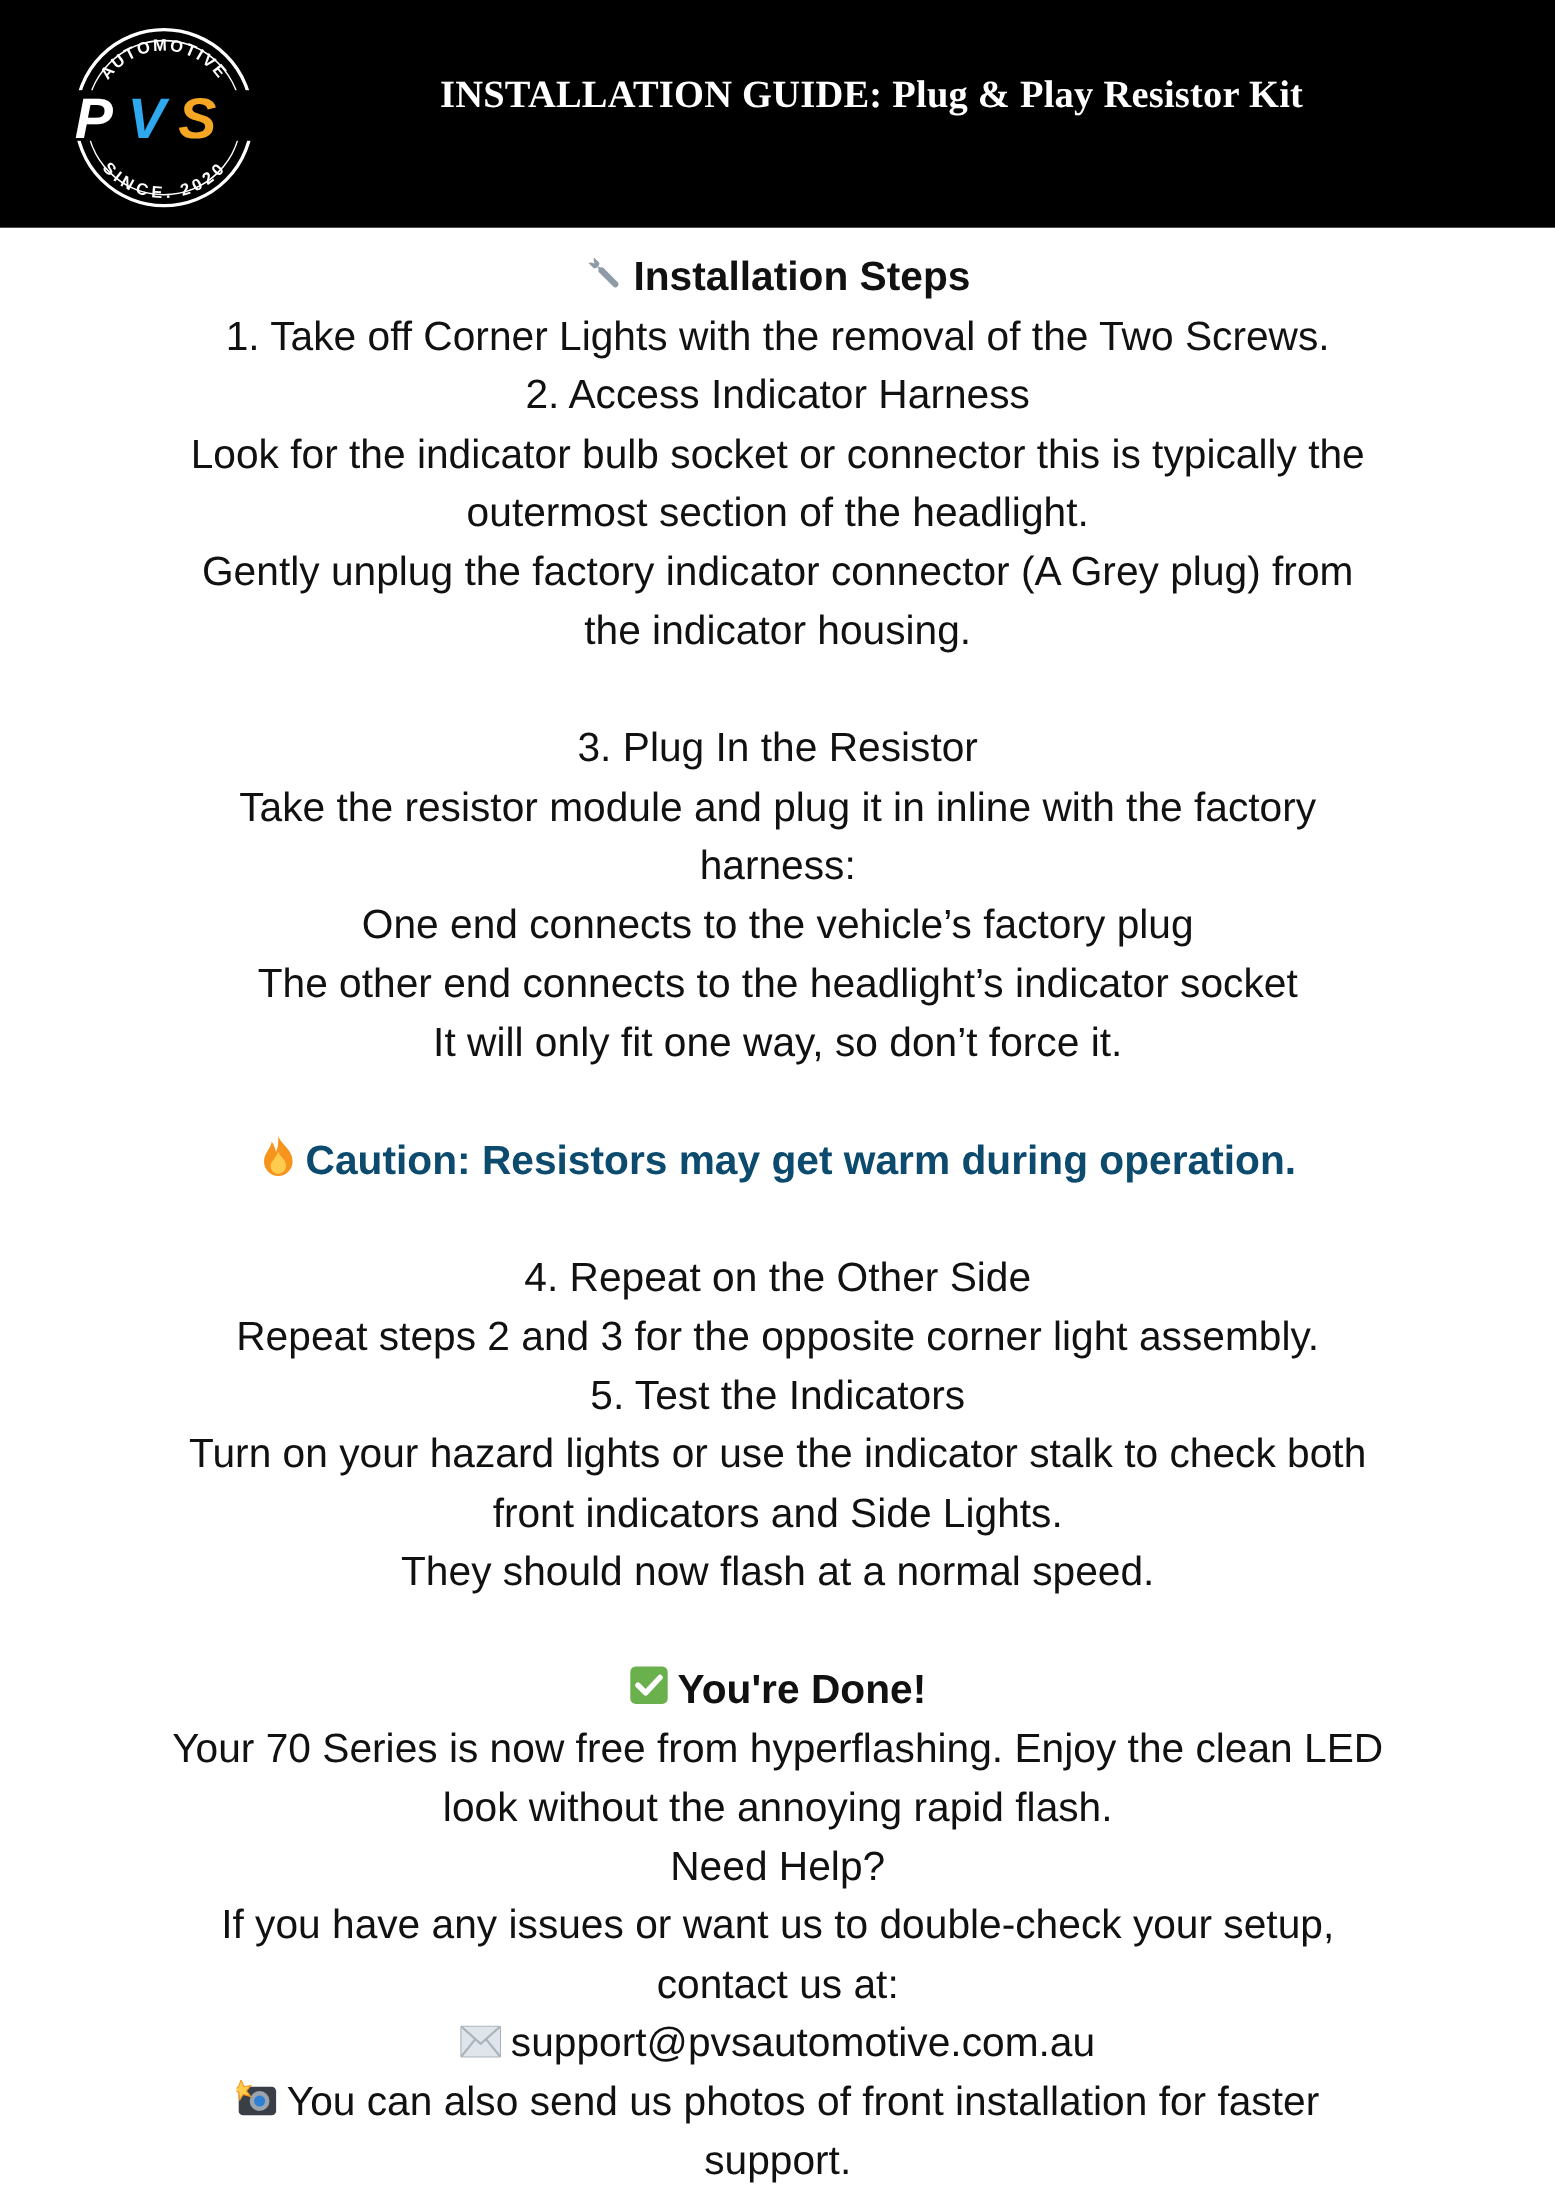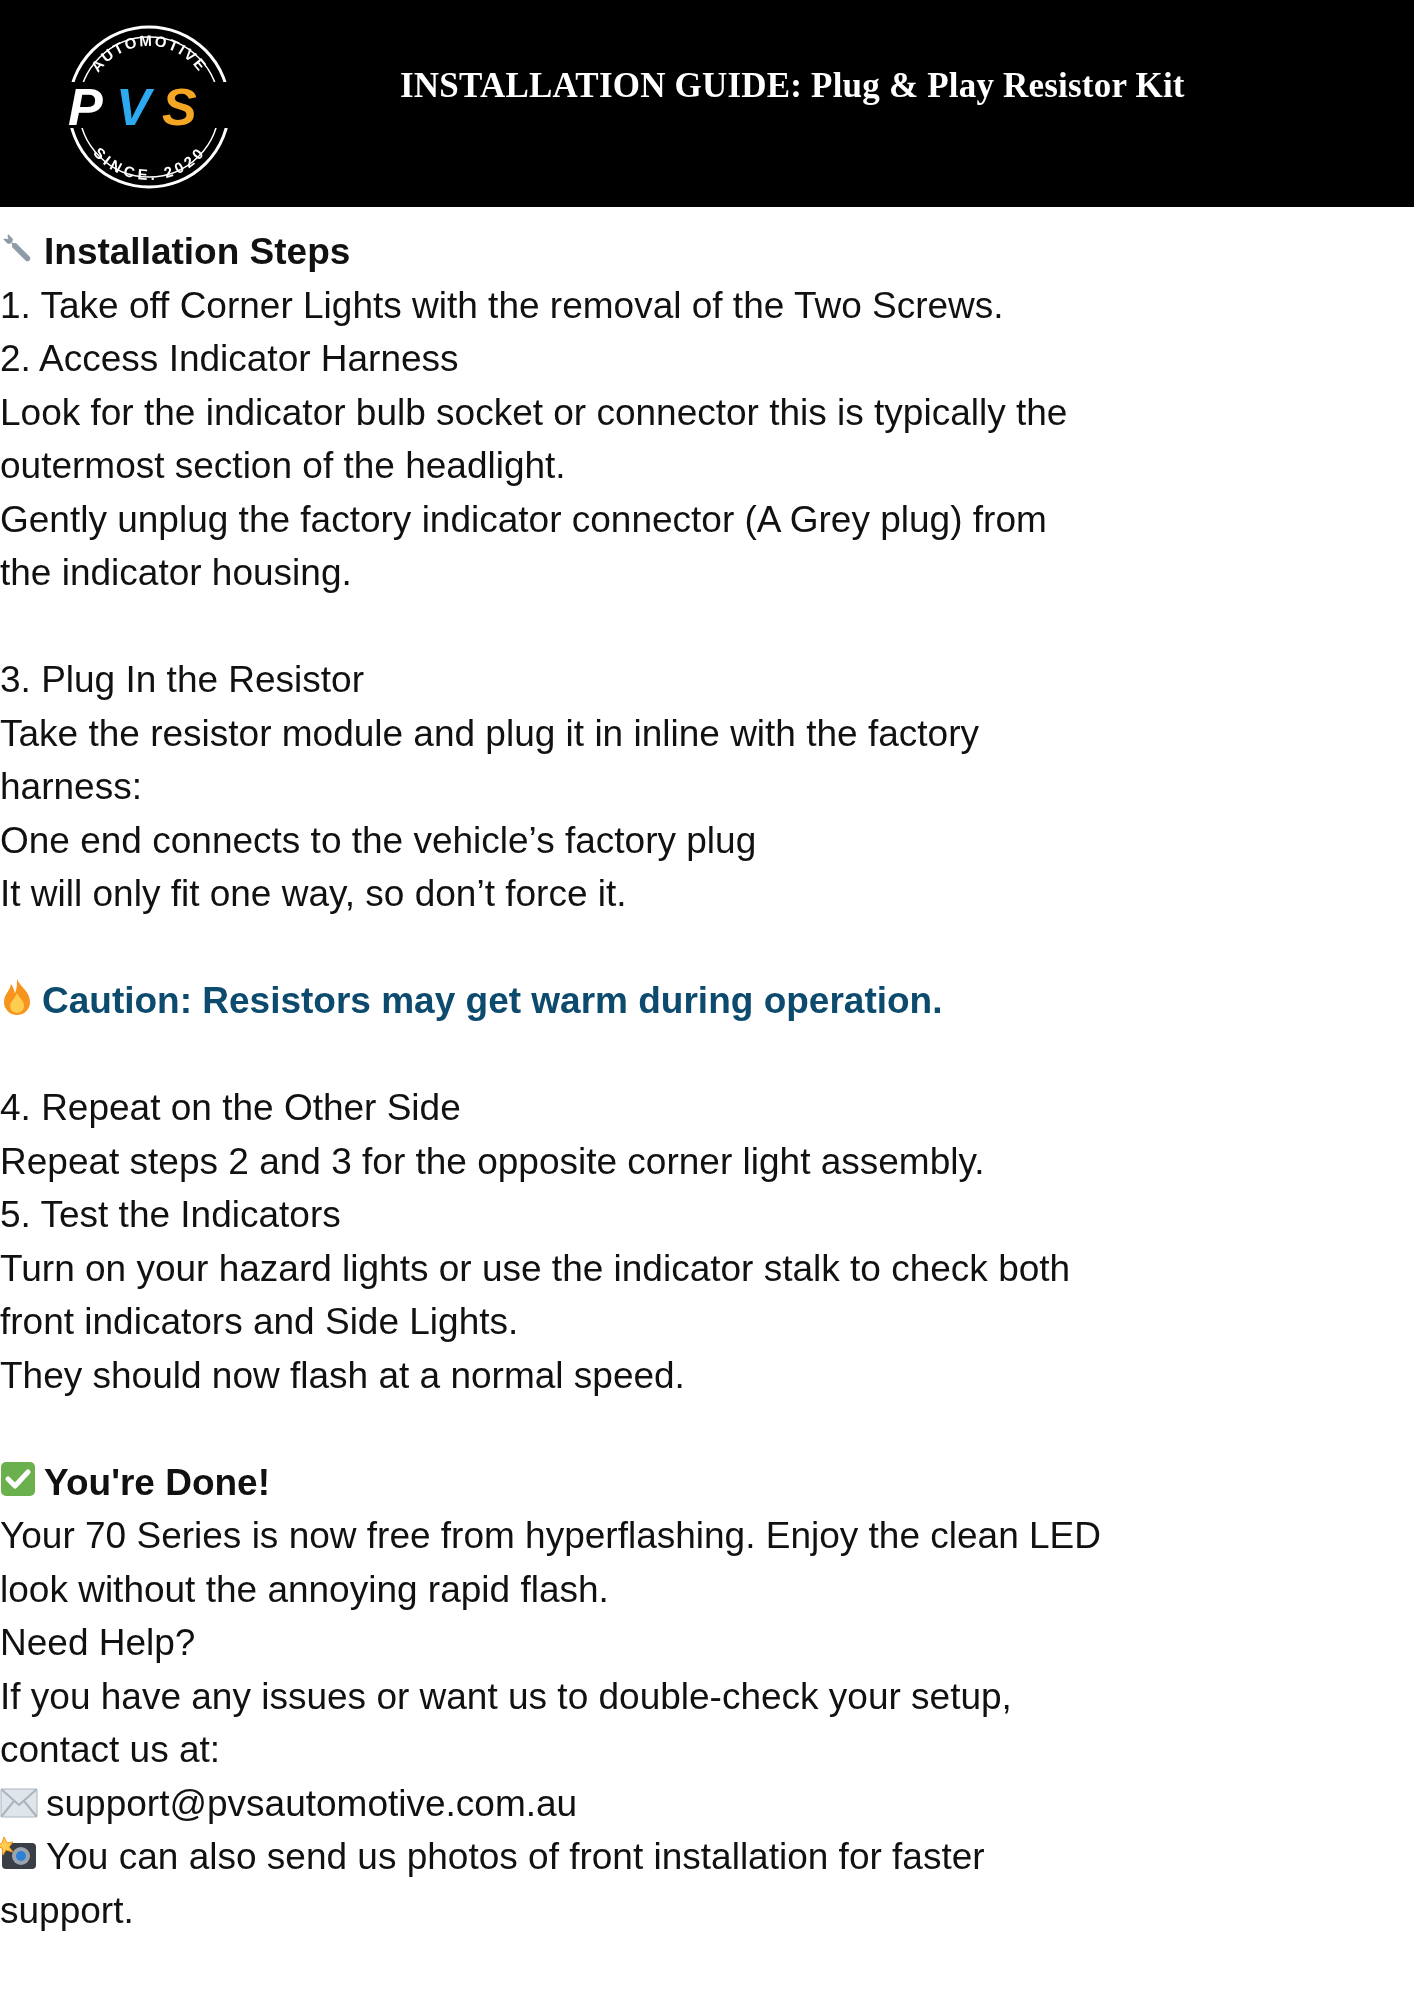--- a/index.html
+++ b/index.html
@@ -1,20 +1,20 @@
 <!DOCTYPE html>
 <html><head>
 <meta charset="utf-8">
 <style>
   html, body { margin:0; padding:0; }
   body { width:1414px; height:2000px; background:#ffffff; overflow:hidden; font-family:"DejaVu Sans", sans-serif; color:#111; }
   .header { position:relative; width:1414px; height:207px; background:#000; }
   .logo { position:absolute; left:58px; top:22px; width:182px; height:170px; }
   .header-title { position:absolute; left:400px; top:66px; width:900px; color:#fff; font-family:Liberation Serif, serif; font-weight:bold; font-size:35px; letter-spacing:0.2px; white-space:nowrap; }
-  .content { position:absolute; top:225px; left:0; width:1414px; text-align:left; }
+  .content { position:absolute; top:225px; left:0; width:1414px; text-align:center; }
   .line { font-family:"Liberation Sans", sans-serif; font-size:37px; line-height:53.5px; height:53.5px; white-space:nowrap; color:#111; }
   .bold { font-weight:bold; }
   .blank { height:53.5px; }
   .caution { color:#0c4a6e; font-weight:bold; }
   .emoji { display:inline-block; vertical-align:middle; margin-right:8px; }
 </style>
 </head>
 <body>
 
 <div class="header">
@@ -45,20 +45,21 @@
   <div class="line">2. Access Indicator Harness</div>
   <div class="line">Look for the indicator bulb socket or connector this is typically the</div>
   <div class="line">outermost section of the headlight.</div>
   <div class="line">Gently unplug the factory indicator connector (A Grey plug) from</div>
   <div class="line">the indicator housing.</div>
   <div class="blank"></div>
   <div class="line">3. Plug In the Resistor</div>
   <div class="line">Take the resistor module and plug it in inline with the factory</div>
   <div class="line">harness:</div>
   <div class="line">One end connects to the vehicle’s factory plug</div>
+  <div class="line">The other end connects to the headlight’s indicator socket</div>
   <div class="line">It will only fit one way, so don’t force it.</div>
   <div class="blank"></div>
   <div class="line caution">
     <span class="emoji">
       <svg width="34" height="38" viewBox="0 0 34 38">
           <path d="M17 2 C20 10 30 14 30 25 A13 13 0 0 1 4 25 C4 17 10 14 11 7 C14 11 14 14 15 16 C17 12 17 7 17 2 Z" fill="#f7941d"></path>
           <path d="M17 16 C19 21 24 23 24 29 A7 7 0 0 1 10 29 C10 25 14 23 17 16 Z" fill="#ffcc4d"></path>
         </svg>
     </span><span>Caution: Resistors may get warm during operation.</span>
   </div>

